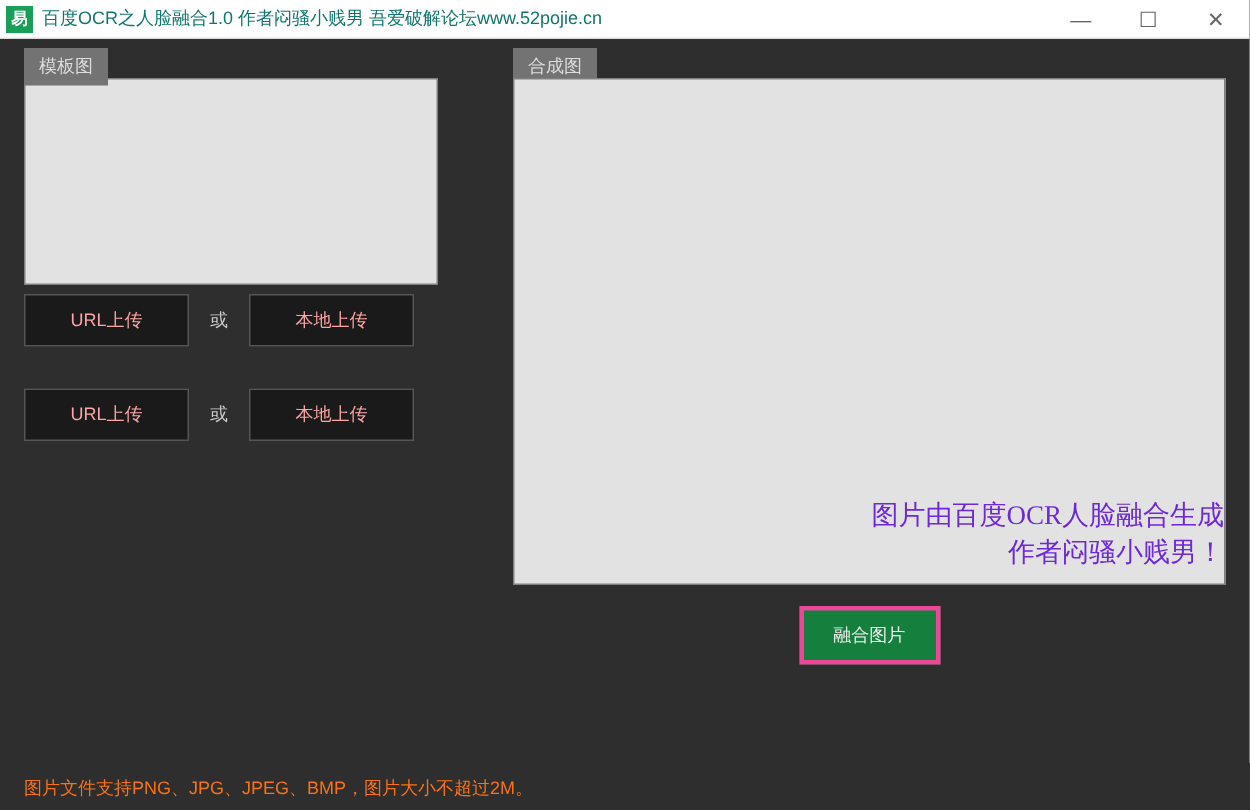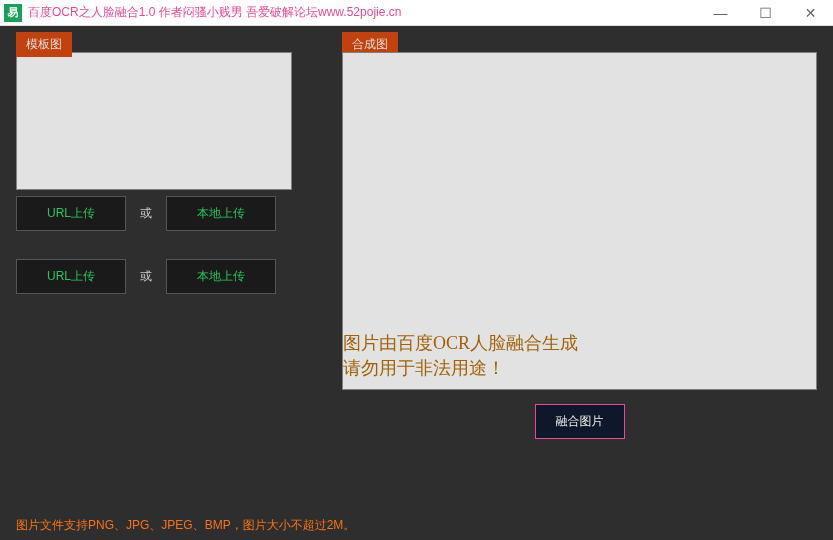--- a/index.html
+++ b/index.html
@@ -24,21 +24,21 @@
       height: 18px;
       background: #18a058;
       display: flex;
       align-items: center;
       justify-content: center;
       color: #fff;
       font-size: 11px;
       font-weight: bold;
       margin-right: 6px;
     }
-    .titlebar .title-text { color: #ec4899; font-size: 12px; flex: 1; }
+    .titlebar .title-text { color: #0f766e; font-size: 12px; flex: 1; }
     .window-controls { display: flex; height: 100%; }
     .window-controls div {
       width: 45px;
       display: flex;
       align-items: center;
       justify-content: center;
       color: #666;
       font-size: 14px;
     }
     .app-body {
@@ -48,40 +48,40 @@
       position: relative;
     }
     .columns { display: flex; gap: 50px; }
     .left-col { width: 276px; }
     .right-col { flex: 1; }
     .panel { position: relative; }
     .panel-tab {
       position: absolute;
       top: -20px;
       left: 0;
-      background: #c2410c;
+      background: #737373;
       color: #ddd;
       padding: 4px 10px;
       font-size: 12px;
     }
     .img-box {
       background: #e2e2e2;
       border: 1px solid #808080;
       width: 100%;
     }
     .left-col .img-box { height: 138px; }
     .btn-row {
       display: flex;
       align-items: center;
       margin-top: 6px;
       margin-bottom: 28px;
     }
     .btn {
       background: #1a1a1a;
-      color: #22c55e;
+      color: #fca5a5;
       border: 1px solid #555;
       padding: 8px 0;
       width: 110px;
       text-align: center;
       font-size: 12px;
       cursor: pointer;
     }
     .sep {
       color: #ccc;
       margin: 0 14px;
@@ -91,35 +91,35 @@
       background: #e2e2e2;
       border: 1px solid #808080;
       height: 338px;
       position: relative;
     }
     .watermark {
       position: absolute;
       bottom: 8px;
       left: 0;
       right: 0;
-      text-align: left;
-      color: #a16207;
+      text-align: right;
+      color: #6d28d9;
       font-size: 18px;
       font-family: "SimSun", serif;
       line-height: 1.4;
     }
     .fuse-btn-row {
       display: flex;
       justify-content: center;
       margin-top: 14px;
     }
     .fuse-btn {
-      background: #0f172a;
+      background: #15803d;
       color: #eee;
-      border: 1px solid #ec4899;
+      border: 3px solid #ec4899;
       padding: 8px 20px;
       font-size: 12px;
       cursor: pointer;
     }
     .footer-note {
       position: absolute;
       bottom: 6px;
       left: 16px;
       color: #f97316;
       font-size: 12px;
@@ -159,21 +159,21 @@
       </div>
 
     </div>
 
     <div class="right-col">
       <div class="panel">
         <div class="panel-tab">合成图</div>
         <div class="result-box">
           <div class="watermark">
             <div>图片由百度OCR人脸融合生成</div>
-            <div>请勿用于非法用途！</div>
+            <div>作者闷骚小贱男！</div>
           </div>
         </div>
       </div>
       <div class="fuse-btn-row">
         <div class="fuse-btn">融合图片</div>
       </div>
     </div>
   </div>
 
   <div class="footer-note">图片文件支持PNG、JPG、JPEG、BMP，图片大小不超过2M。</div>

